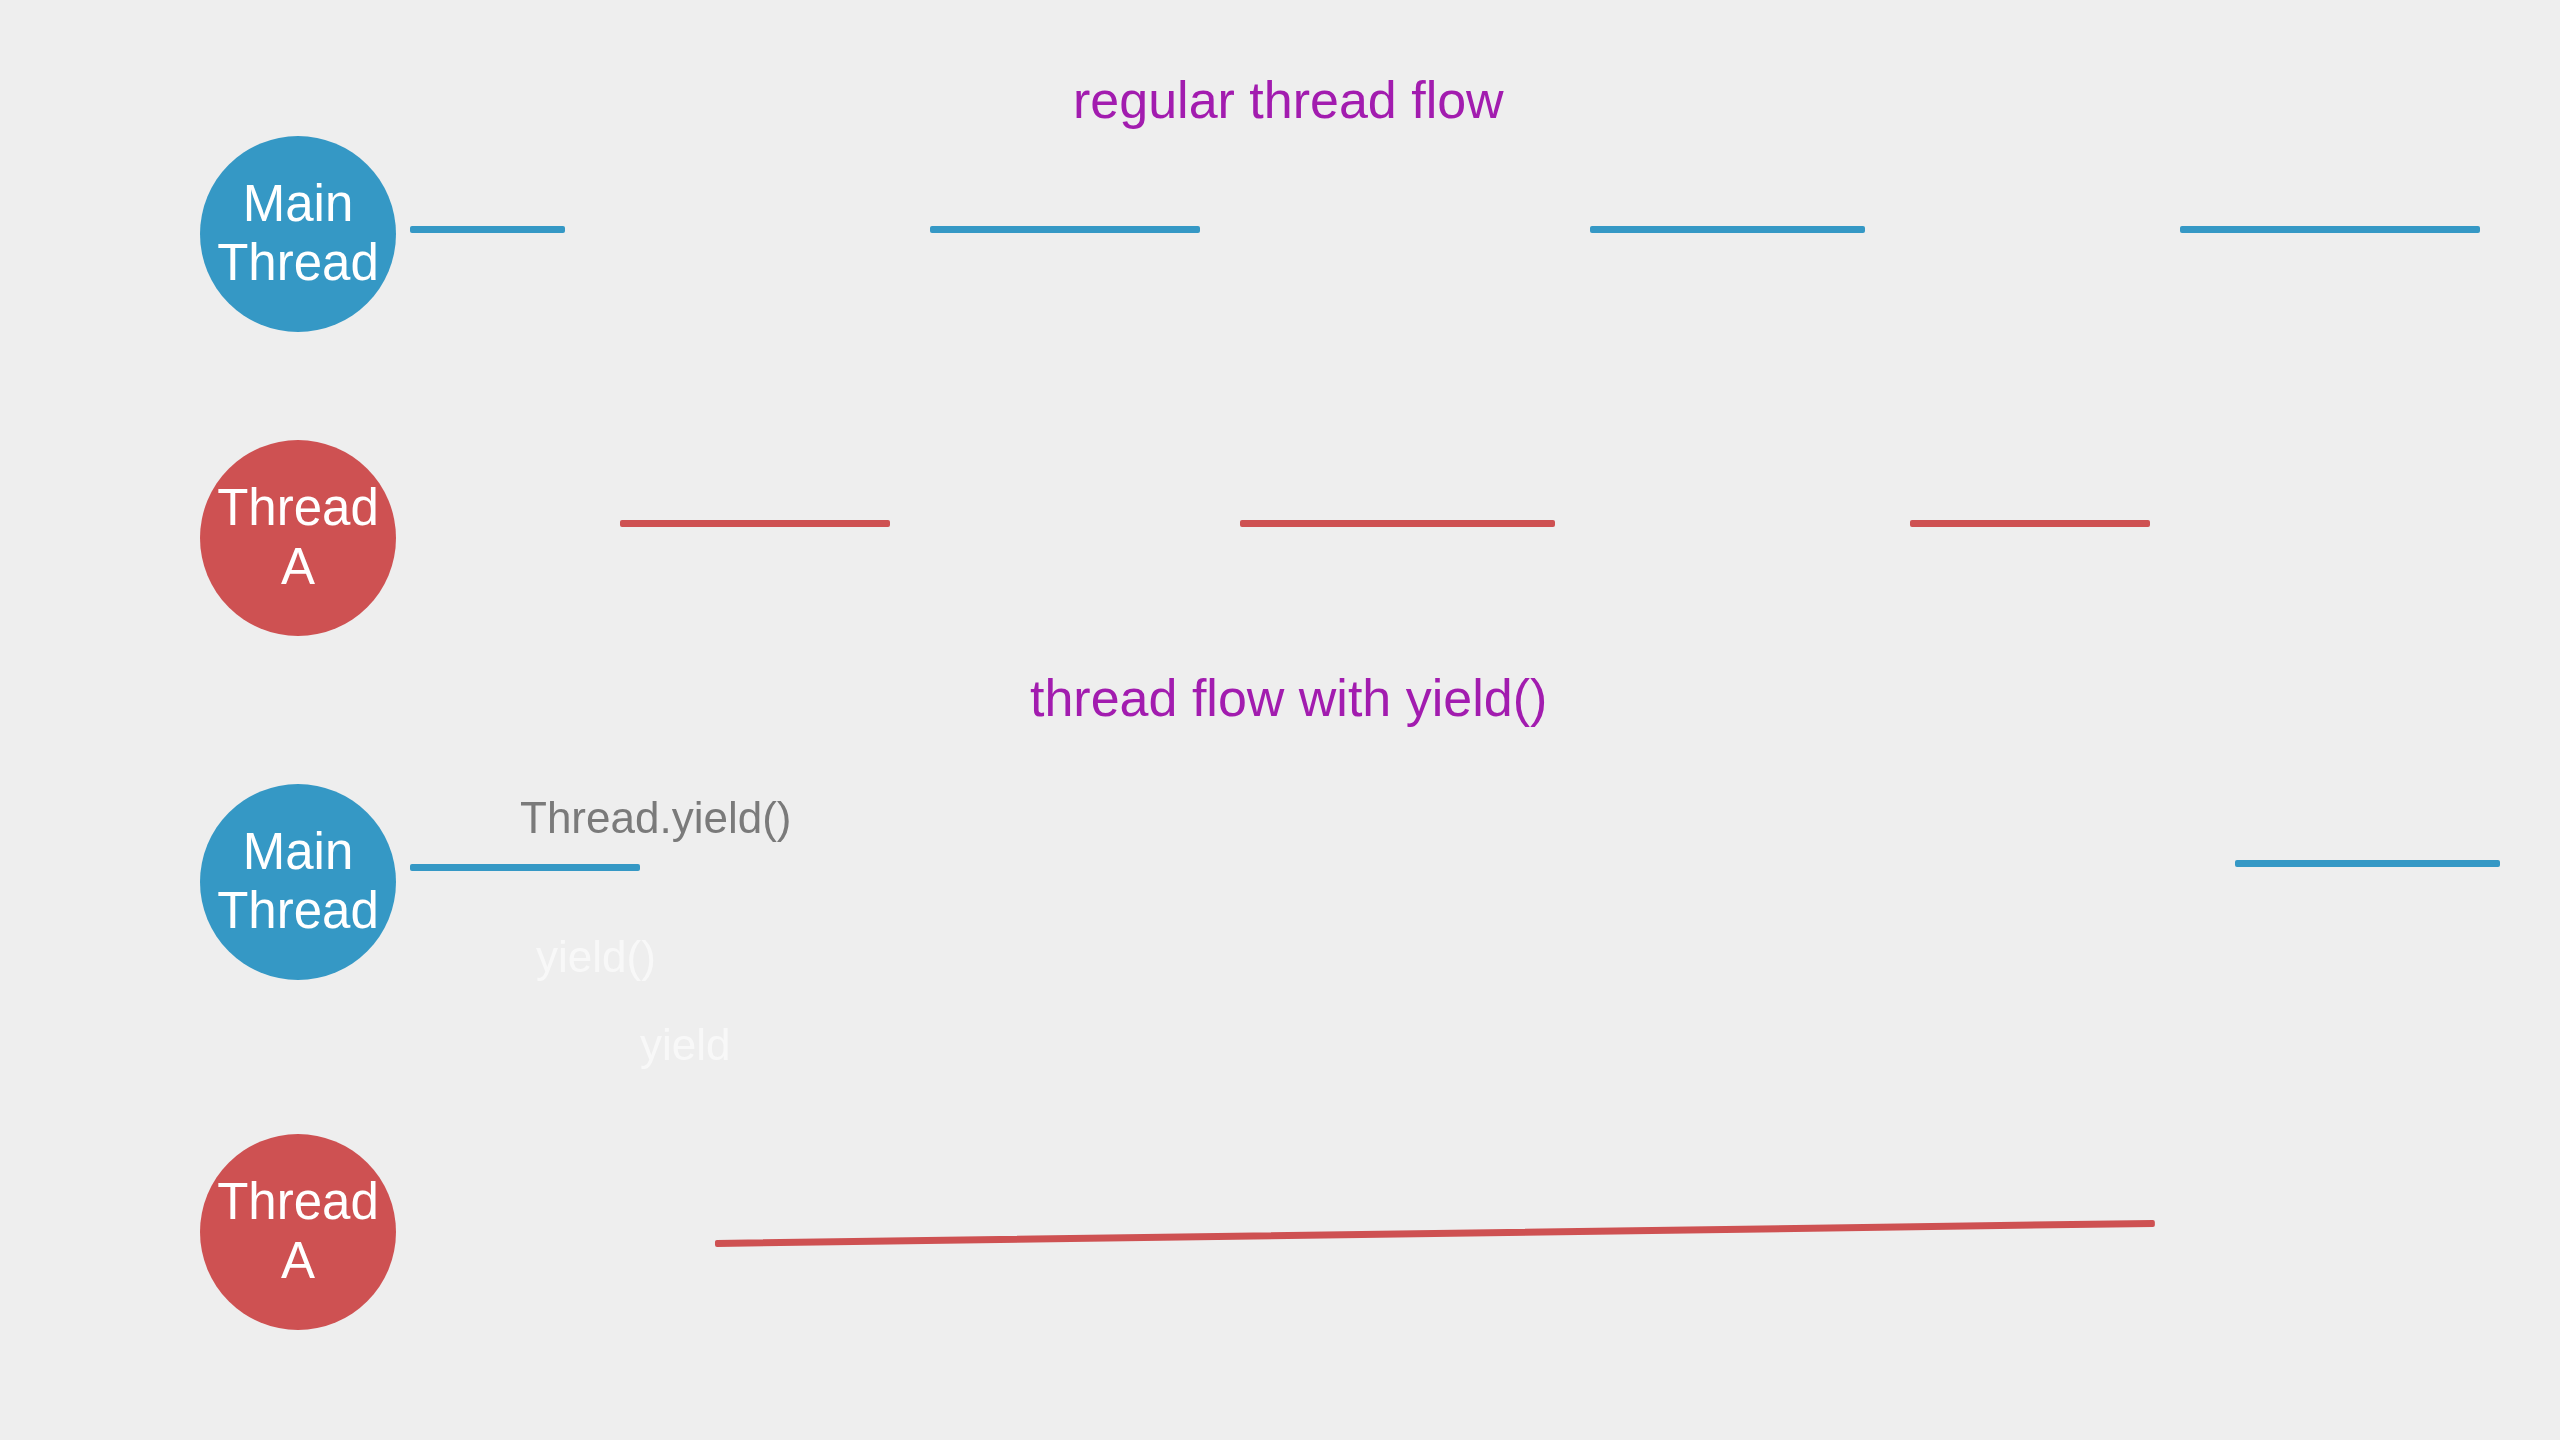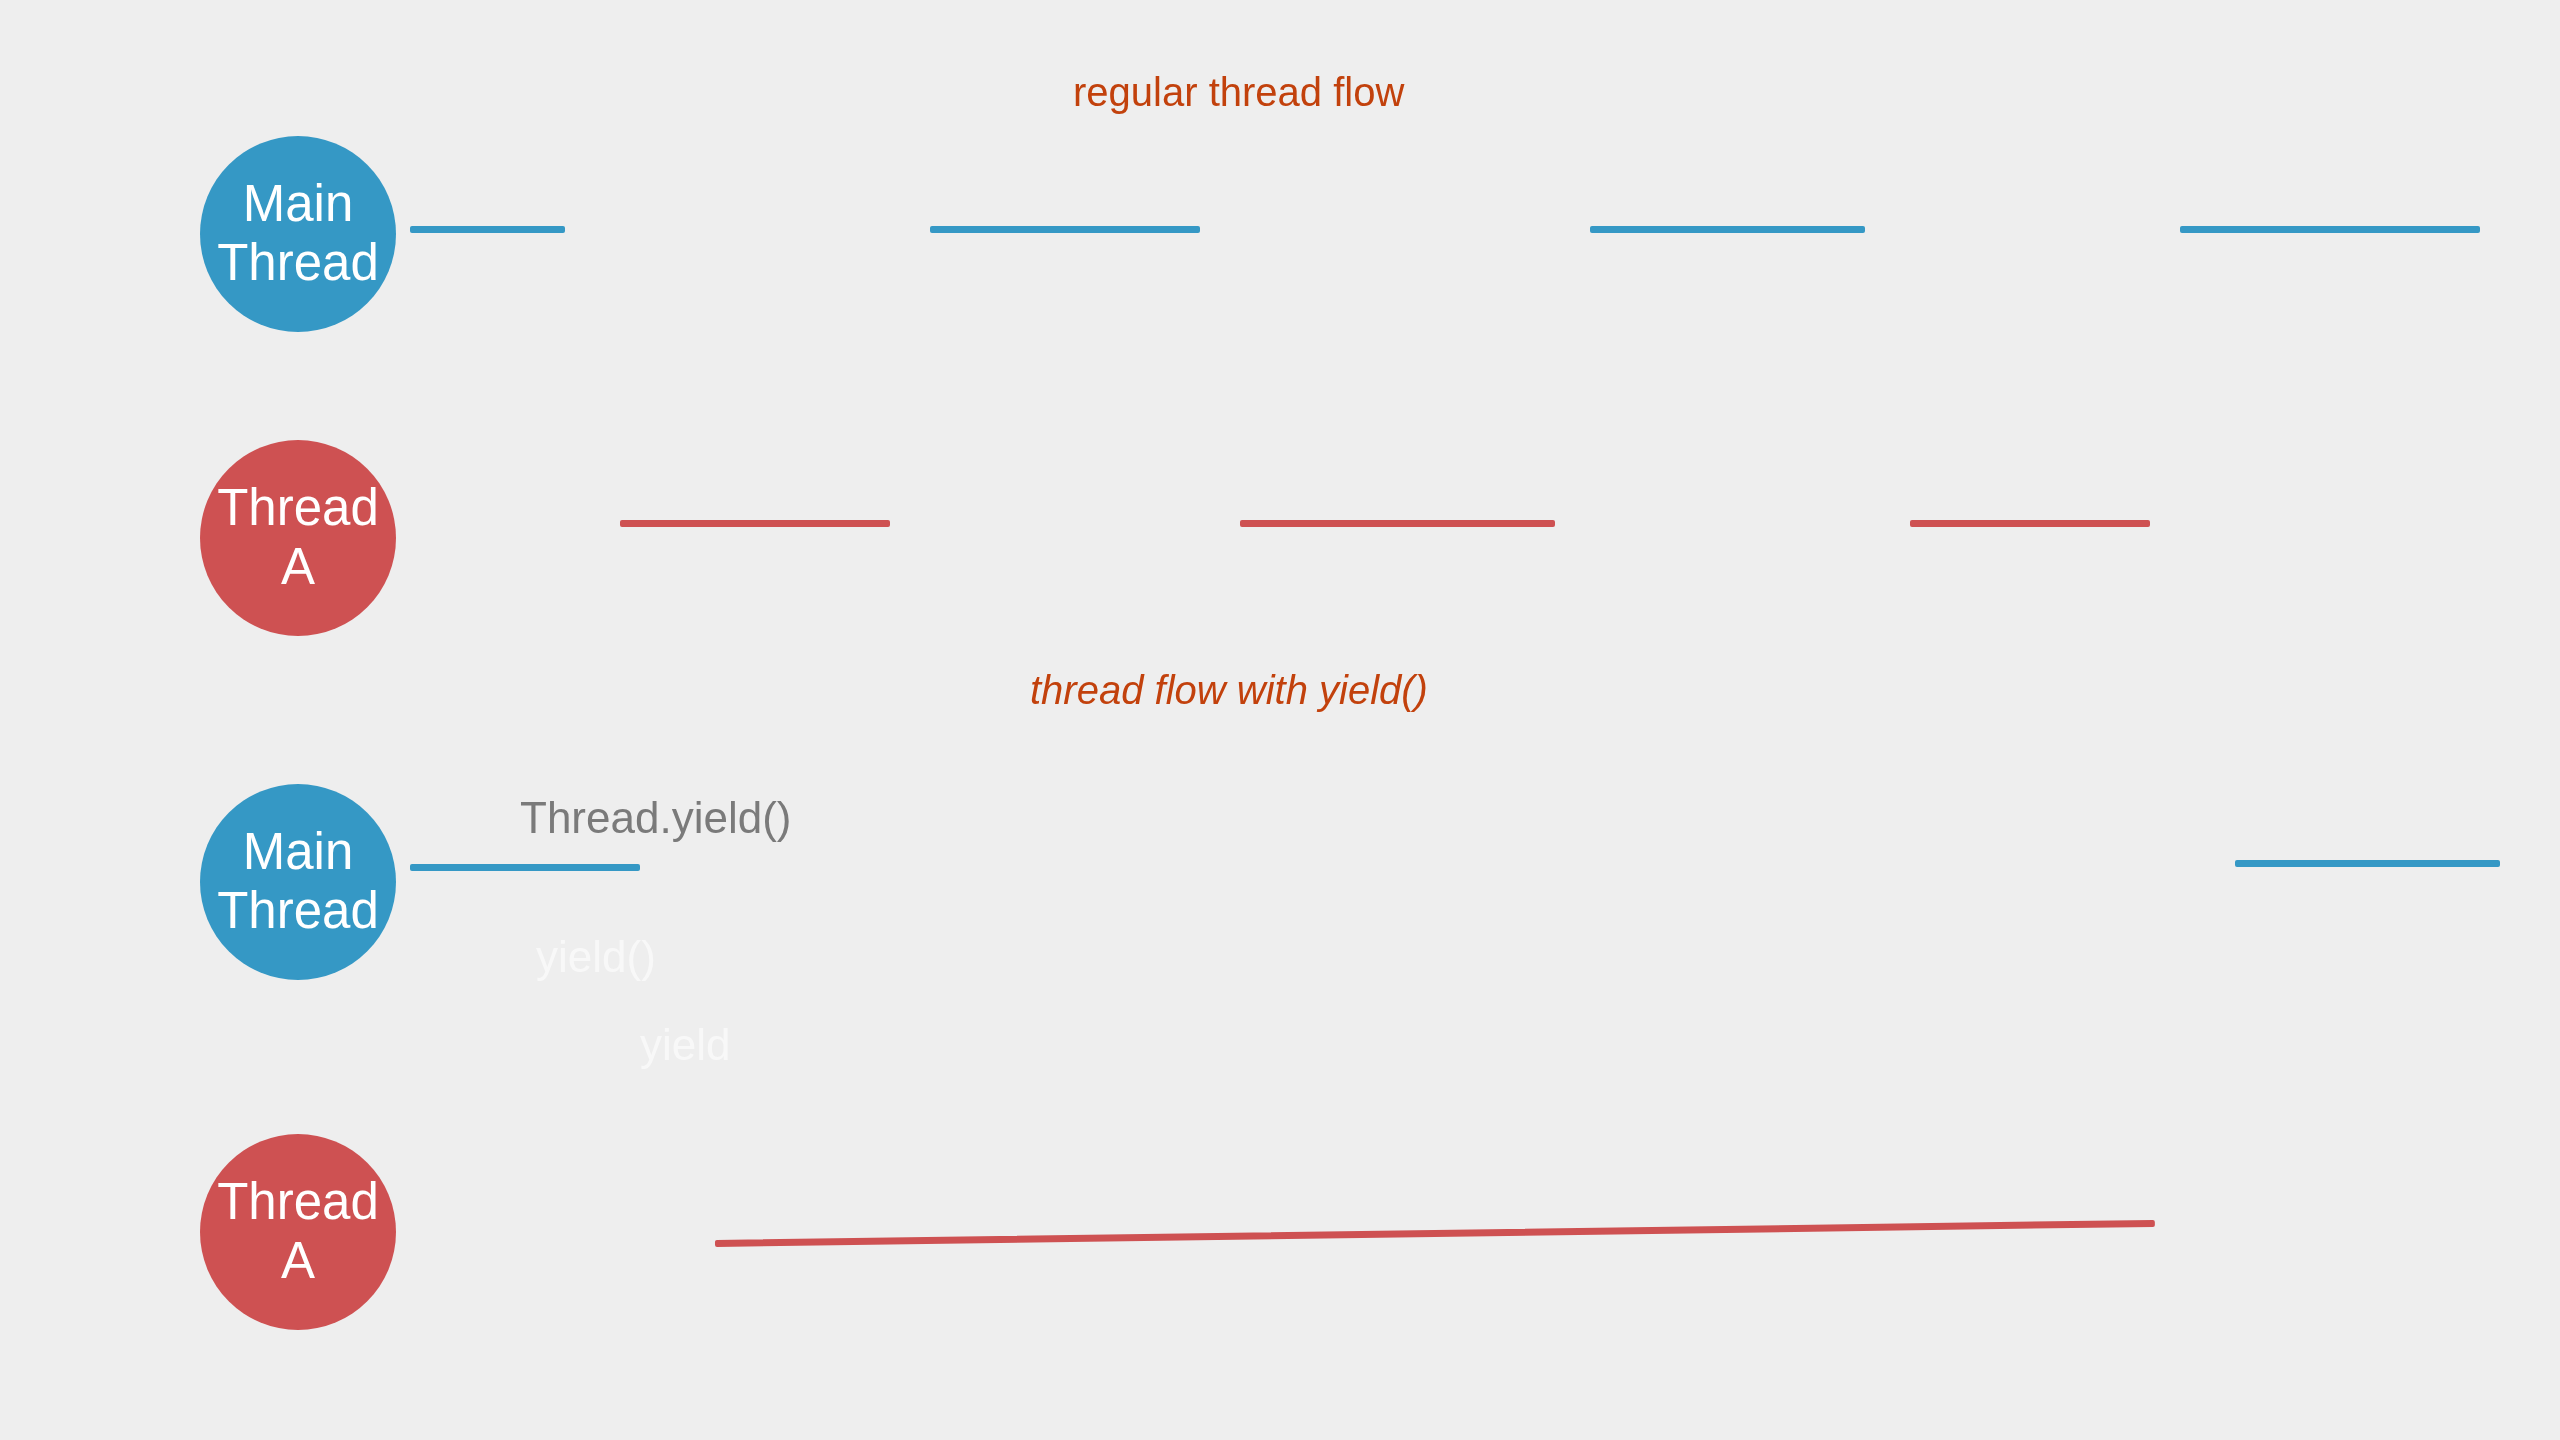--- a/index.html
+++ b/index.html
@@ -7,22 +7,22 @@
     padding: 0;
     width: 2560px;
     height: 1440px;
     background: #eeeeee;
     font-family: Arial, Helvetica, sans-serif;
     position: relative;
     overflow: hidden;
   }
   .title {
     position: absolute;
-    font-size: 40px;
-    color: #c2410c;
+    font-size: 52px;
+    color: #a21caf;
     white-space: nowrap;
   }
   .circle {
     position: absolute;
     width: 196px;
     height: 196px;
     border-radius: 50%;
     display: flex;
     flex-direction: column;
     align-items: center;
@@ -83,21 +83,21 @@
 
 <div class="circle red" style="left:200px; top:440px;">
   <span>Thread</span>
   <span>A</span>
 </div>
 
 <div class="seg red" style="left:620px; top:520px; width:270px;"></div>
 <div class="seg red" style="left:1240px; top:520px; width:315px;"></div>
 <div class="seg red" style="left:1910px; top:520px; width:240px;"></div>
 
-<div class="title" style="left:1030px; top:668px;font-style:italic;">thread flow with yield()</div>
+<div class="title" style="left:1030px; top:668px;">thread flow with yield()</div>
 
 <div class="circle blue" style="left:200px; top:784px;">
   <span>Main</span>
   <span>Thread</span>
 </div>
 
 <div class="yield-label" style="left:520px; top:793px;">Thread.yield()</div>
 
 <div class="seg blue" style="left:410px; top:864px; width:230px;"></div>
 <div class="seg blue" style="left:2235px; top:860px; width:265px;"></div>

